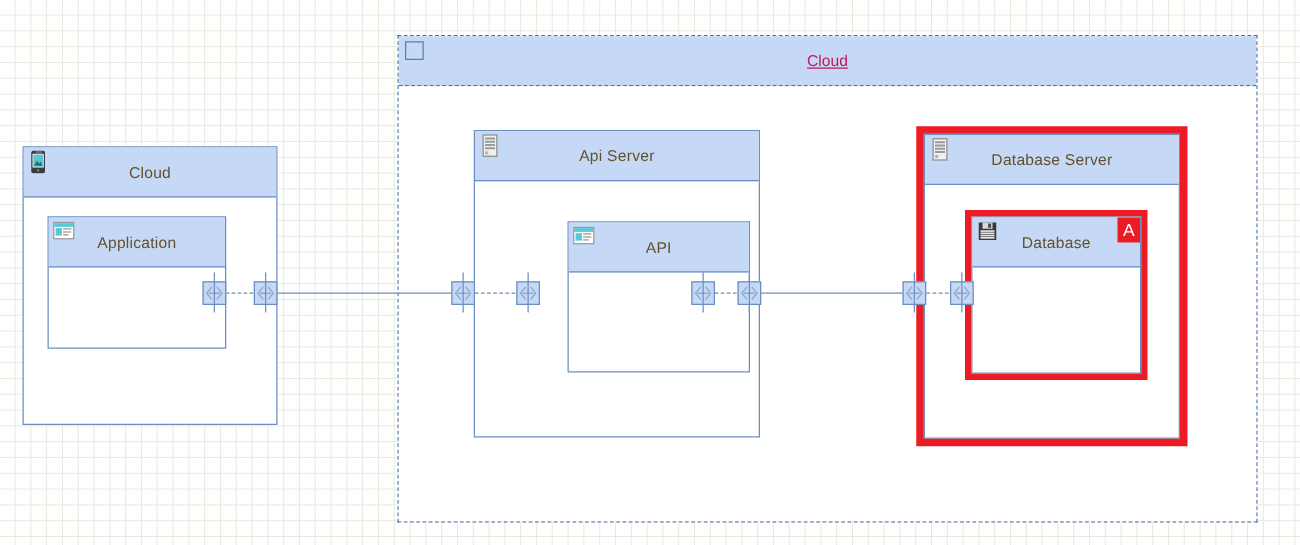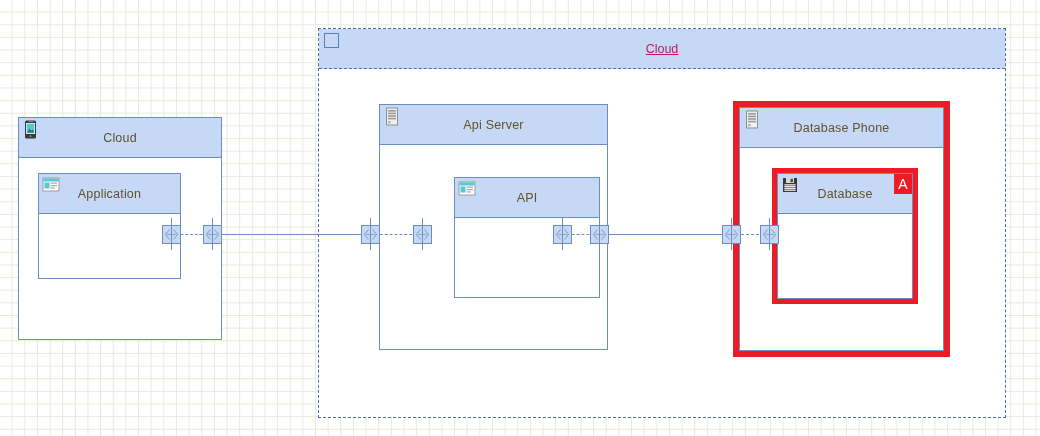--- a/index.html
+++ b/index.html
@@ -231,21 +231,21 @@
       <span class="ico">
         <svg width="18" height="19" viewBox="0 0 18 19">
           <rect x="3.5" y="1" width="11" height="17" fill="#f0f0f0" stroke="#8d8d8d" stroke-width="1"></rect>
           <rect x="5" y="3" width="8" height="1.6" fill="#9a9a9a"></rect>
           <rect x="5" y="5.6" width="8" height="1.6" fill="#9a9a9a"></rect>
           <rect x="5" y="8.2" width="8" height="1.6" fill="#9a9a9a"></rect>
           <rect x="5" y="10.8" width="8" height="1.6" fill="#9a9a9a"></rect>
           <rect x="5" y="14" width="2.6" height="2.4" fill="#b5b5b5"></rect>
         </svg>
       </span>
-      <span class="title">Database Phone</span>
+      <span class="title">Database Server</span>
     </div>
     <div class="body"></div>
   </div>
 
   <div class="node" id="n-database" style="left: 777px; top: 173px; width: 136px; height: 126px;">
     <div class="hdr">
       <span class="ico">
         <svg width="18" height="19" viewBox="0 0 18 19">
           <rect x="2" y="2" width="14" height="14" fill="#3a3a3a"></rect>
           <rect x="5" y="2" width="8" height="5" fill="#d8d8d8"></rect>

